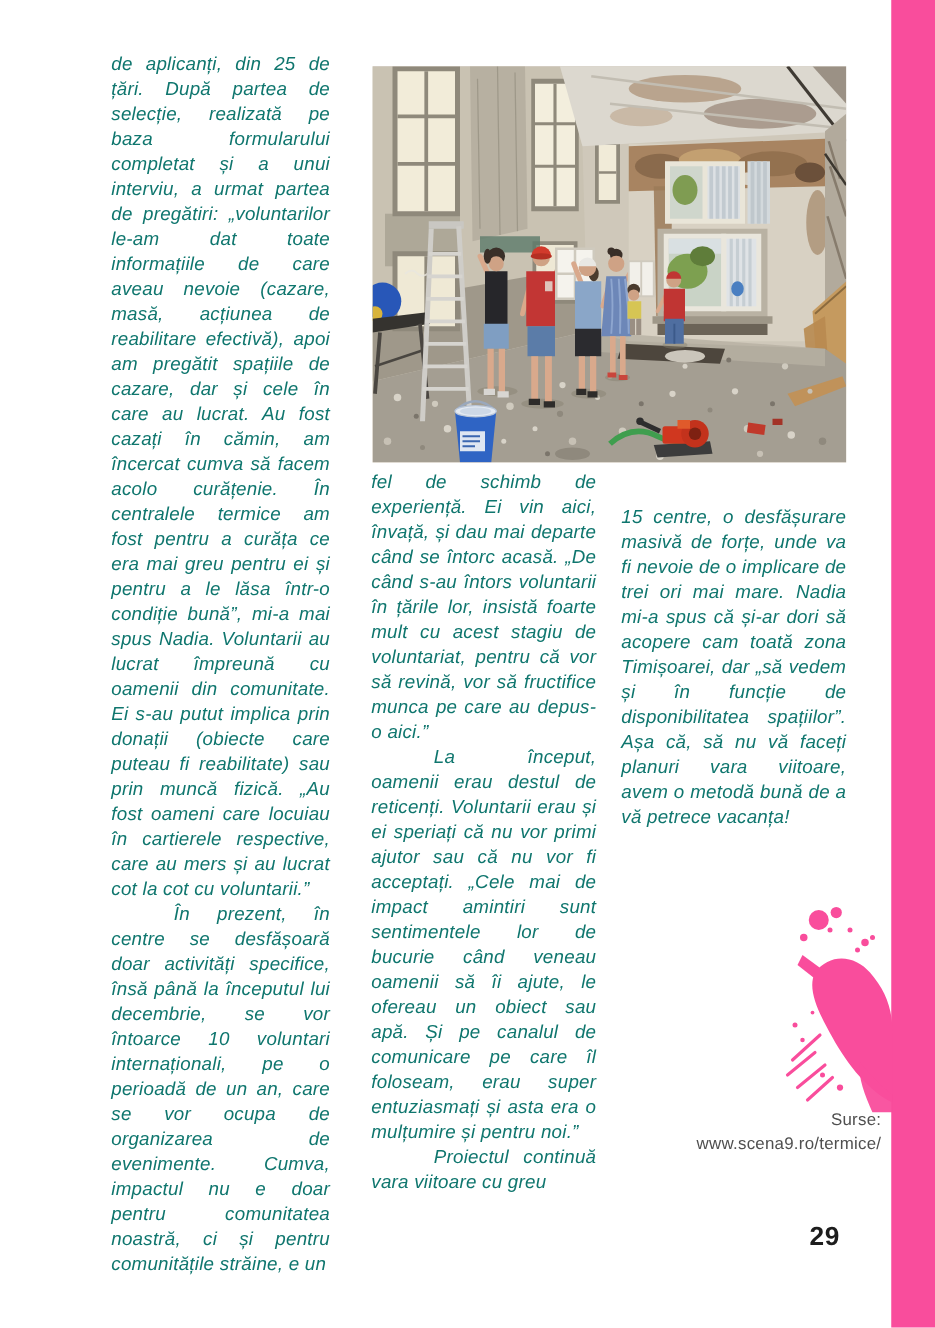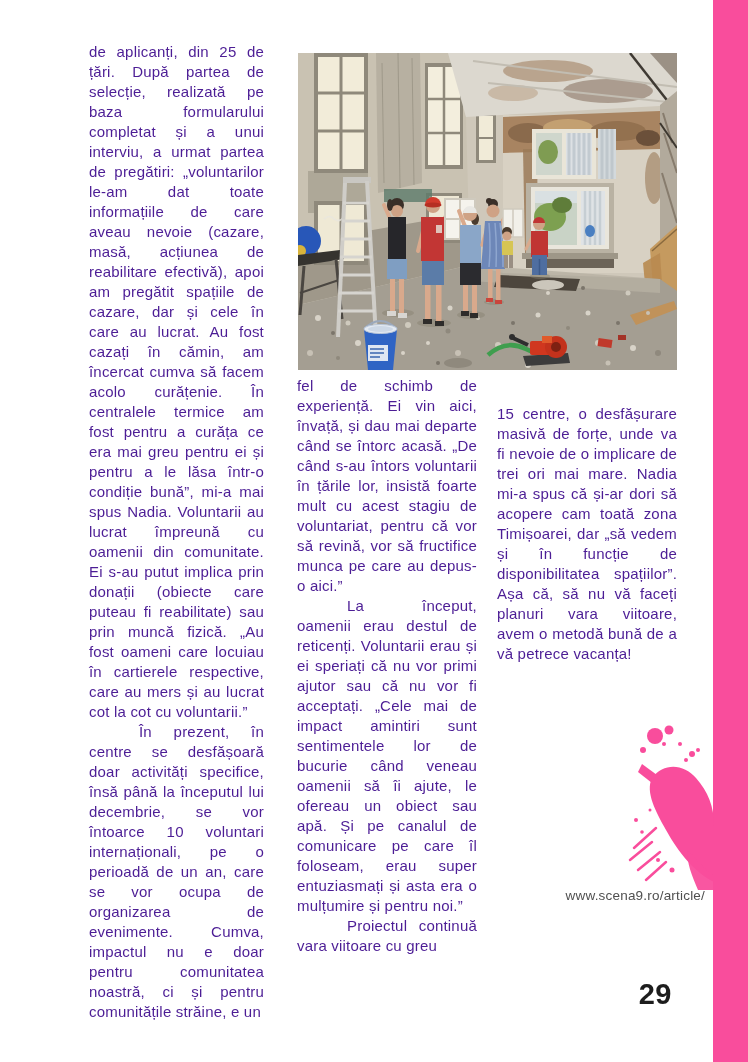--- a/index.html
+++ b/index.html
@@ -8,41 +8,41 @@
     font-family:"Liberation Sans","DejaVu Sans",sans-serif;
     overflow:hidden;
   }
   .accent-bar{
     position:absolute;top:0;right:0;width:35px;height:1062px;
     background:#F94D9C;
   }
   .col{
     position:absolute;text-align:justify;
     font-size:15px;line-height:20px;letter-spacing:0.2px;
-    color:#4c1d95;font-weight:300;
+    color:#0f766e;font-weight:300;font-style:italic;
   }
   .col p{margin:0;}
   .col p.indent{text-indent:50px;}
   .col-left{left:89px;top:42px;width:175px;}
   .col-middle{left:297px;top:376px;width:180px;}
   .col-right{left:497px;top:404px;width:180px;}
   .photo{
     position:absolute;left:298px;top:53px;width:379px;height:317px;margin:0;
     overflow:hidden;background:#cfc8ba;
   }
   .photo svg{display:block;width:100%;height:100%;}
   .splatter{position:absolute;left:628px;top:700px;width:86px;height:190px;}
   .source{
     position:absolute;top:886px;right:43px;width:200px;
     text-align:right;font-size:13.5px;line-height:19px;
     color:#4F4F4F;letter-spacing:0.2px;
   }
   .page-number{
     position:absolute;top:978px;right:76px;
-    font-size:29px;font-weight:bold;color:#1D1D1D;letter-spacing:0.5px;
+    font-size:21px;font-weight:bold;color:#1D1D1D;letter-spacing:0.5px;
   }
 </style>
 </head>
 <body>
 
 <div>
 
   <aside class="accent-bar"></aside>
 
   <figure class="photo">
@@ -346,18 +346,19 @@
     </g>
     <g stroke="#F94D9C" stroke-width="2.5" stroke-linecap="round">
       <line x1="6" y1="148" x2="28" y2="128"></line>
       <line x1="2" y1="160" x2="24" y2="142"></line>
       <line x1="10" y1="170" x2="32" y2="152"></line>
       <line x1="18" y1="180" x2="38" y2="162"></line>
     </g>
   </svg>
 
   <div class="source">
-    <div>www.scena9.ro/article/</div>
+    <div>Surse:</div>
+    <div>www.scena9.ro/termice/</div>
   </div>
 
   <div class="page-number">29</div>
 
 </div>
 
 </body></html>

